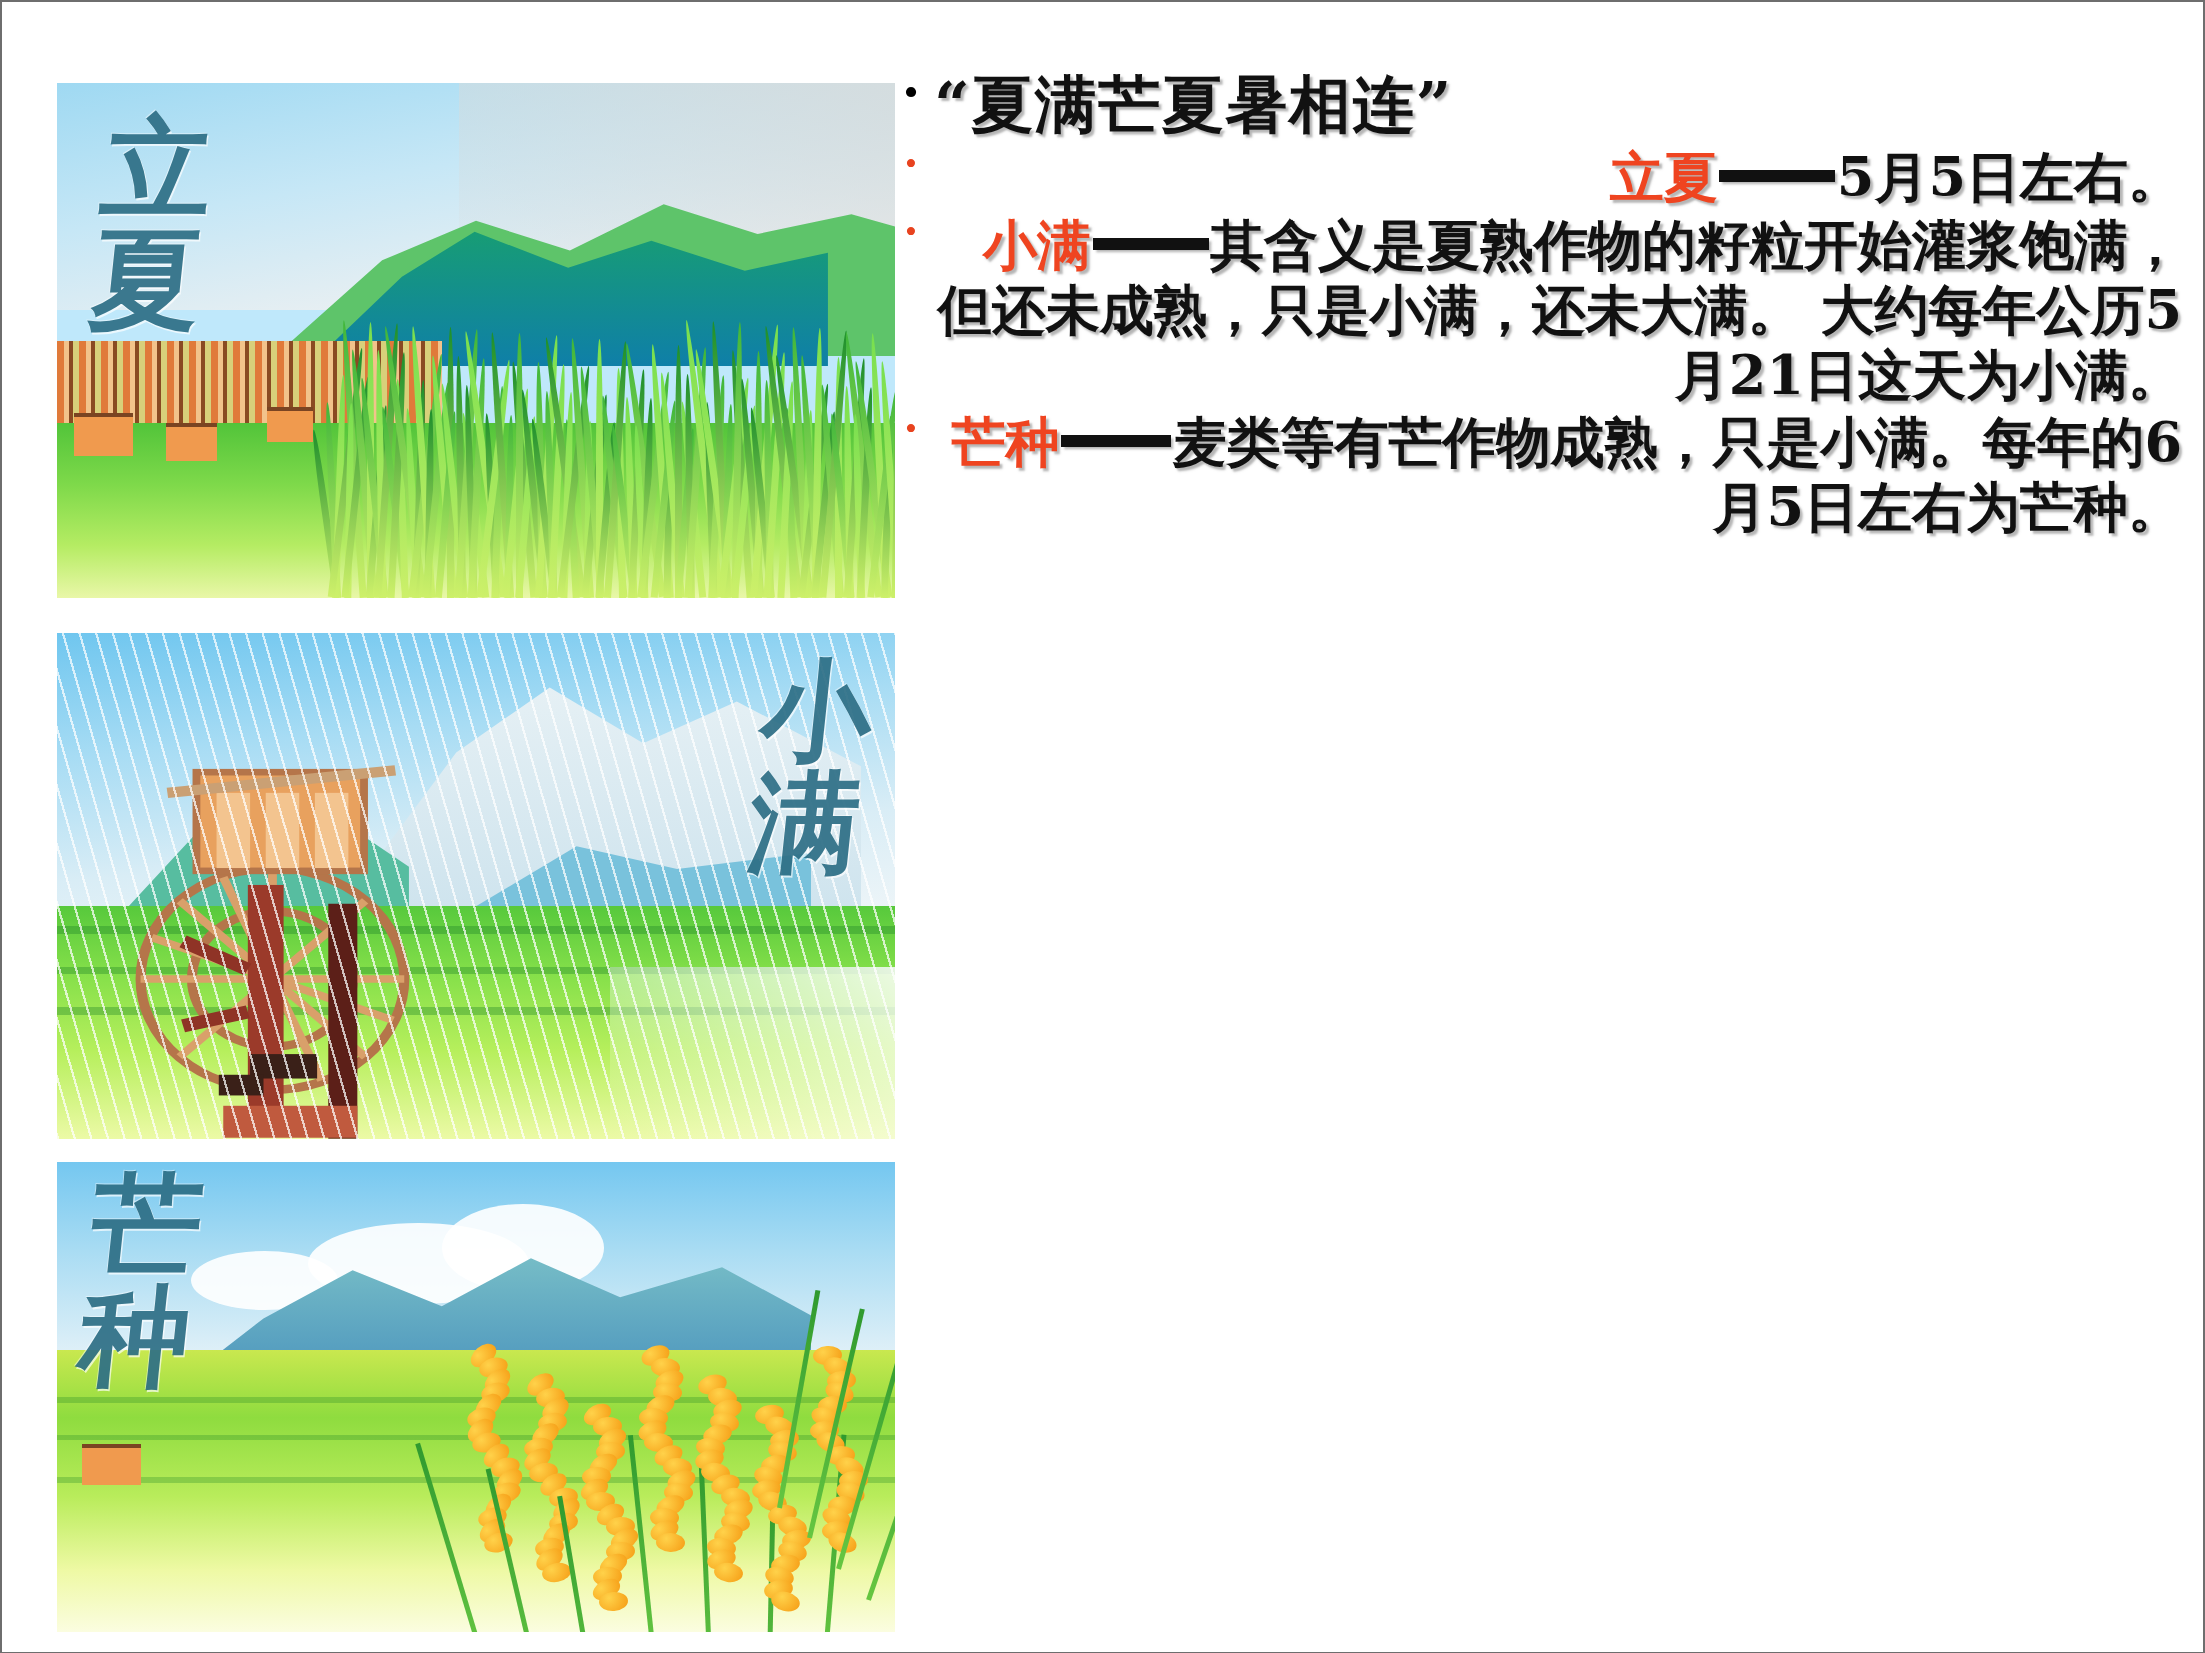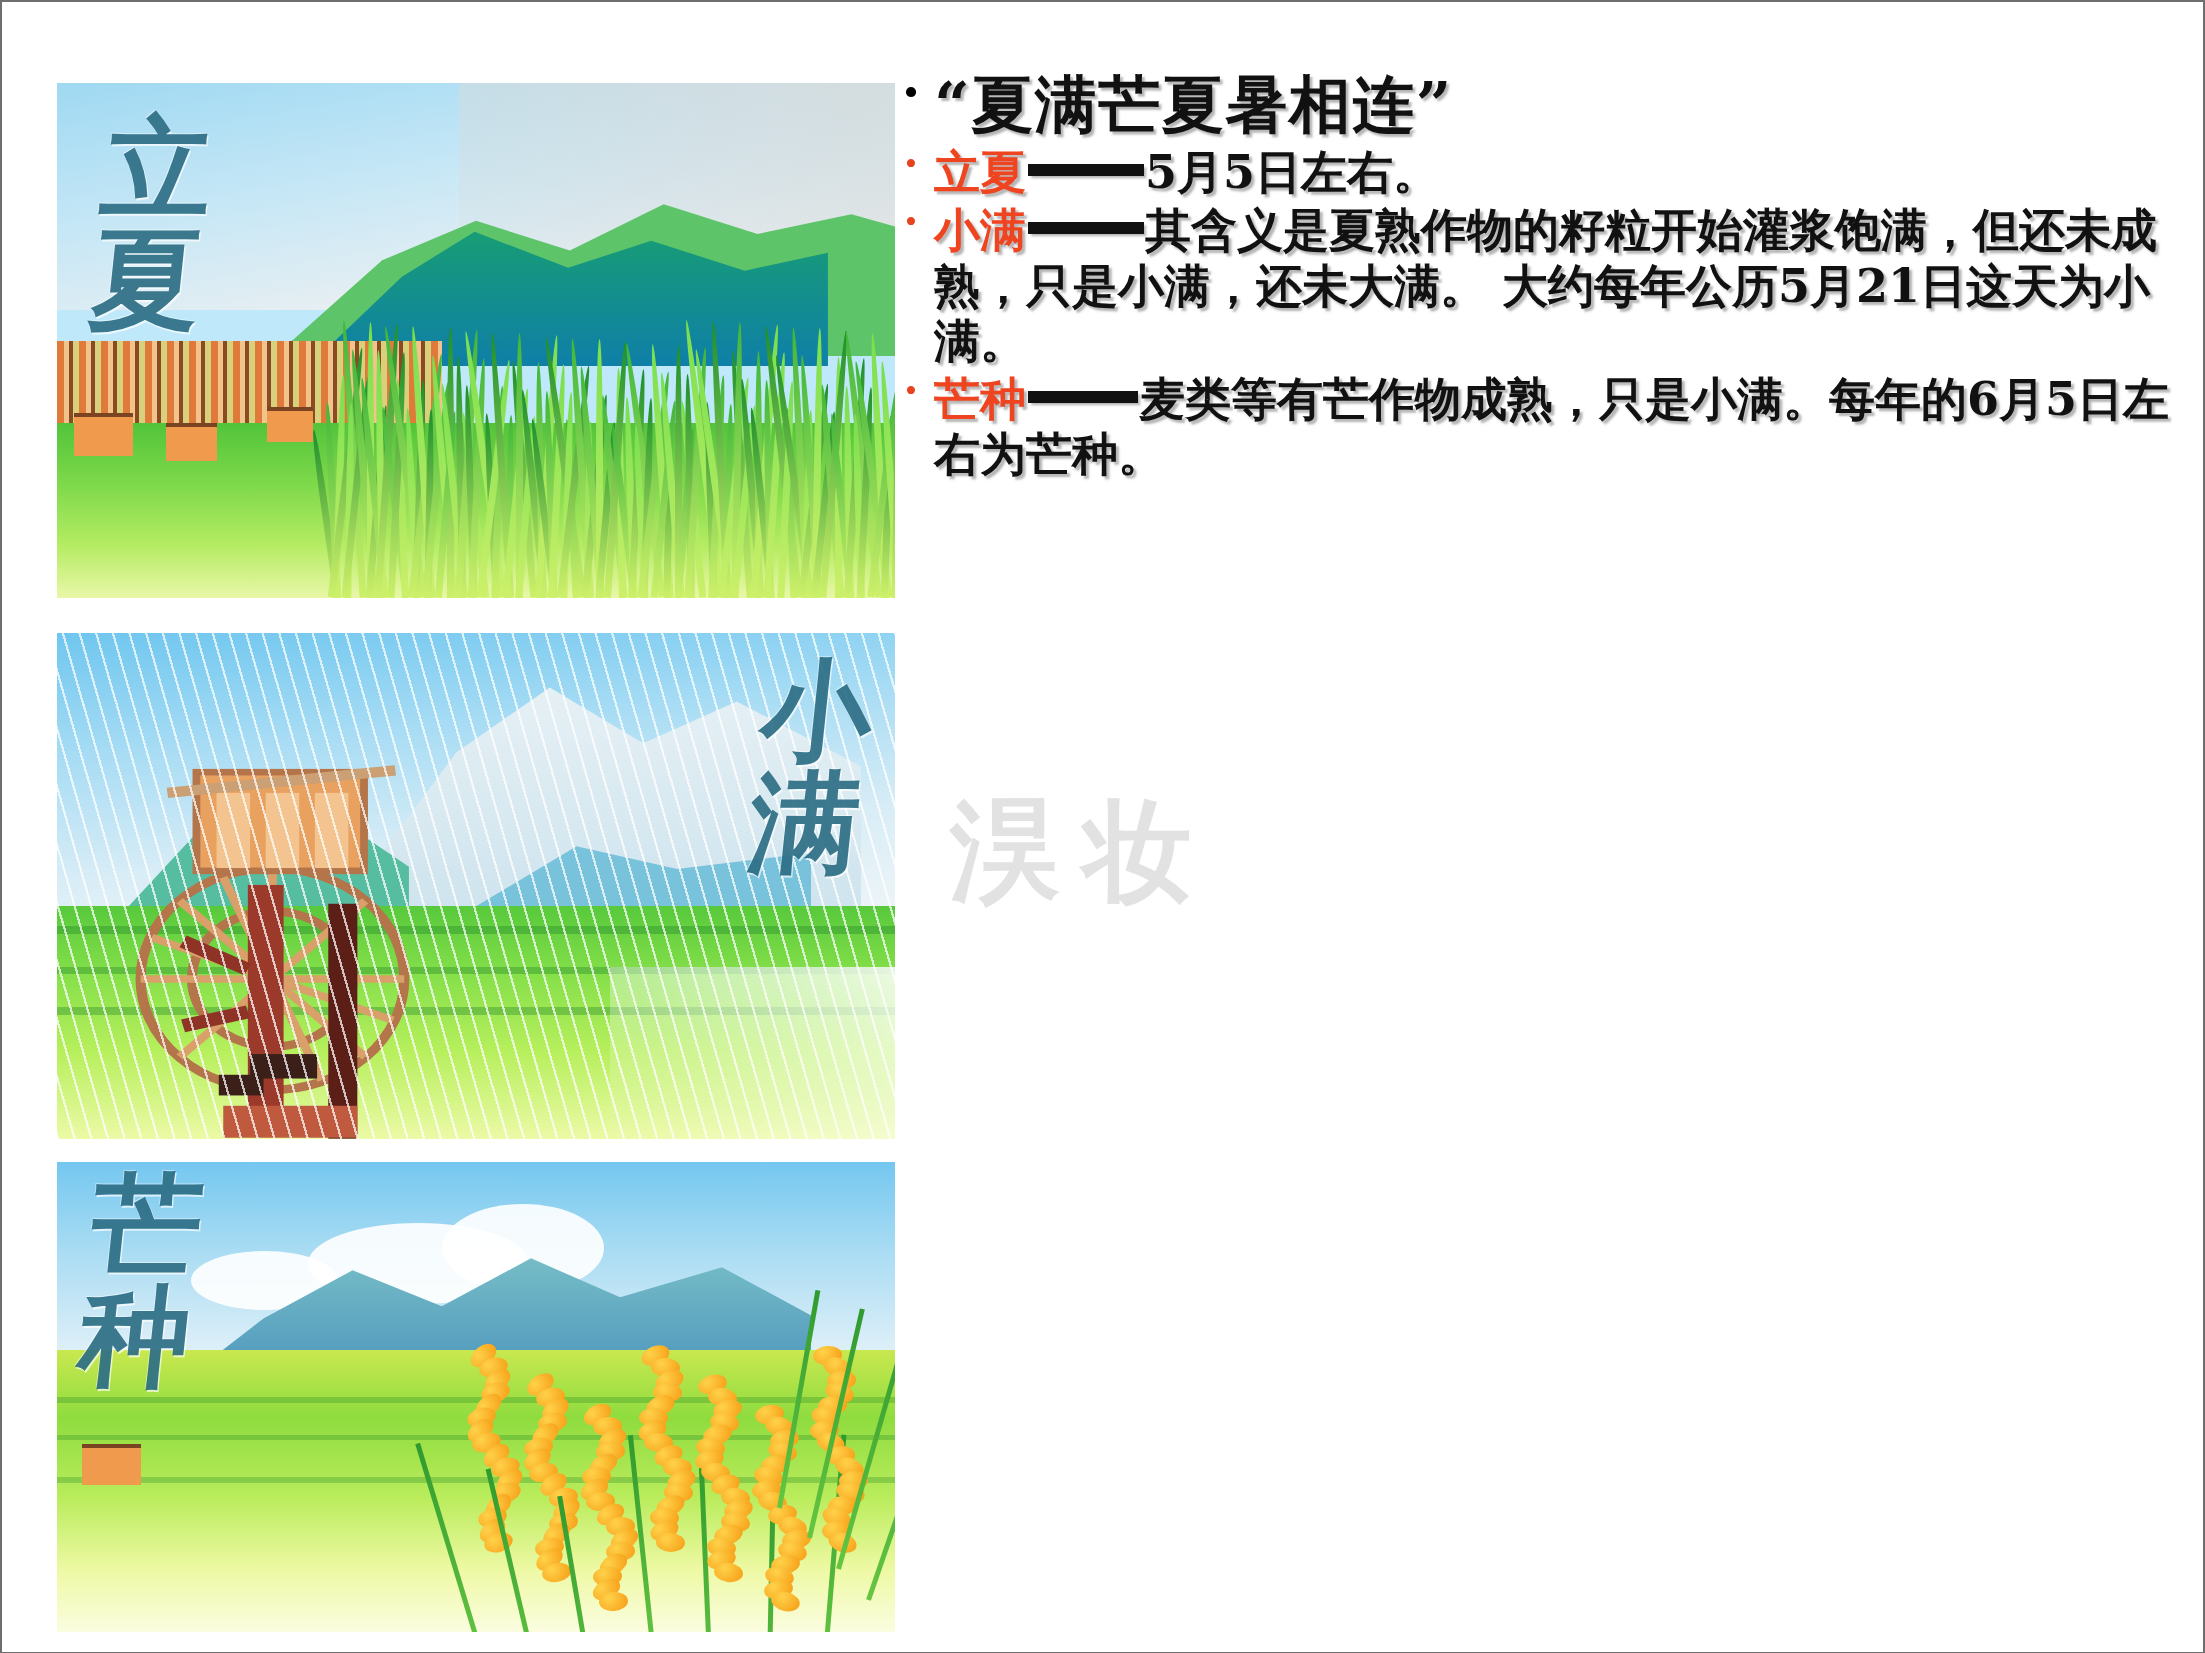--- a/index.html
+++ b/index.html
@@ -115,21 +115,21 @@
   .bullet-body{ flex:1 1 auto; }
 
   .cn{
     font-family:"DejaVu Serif","Liberation Serif",serif;
     color:#111;
     line-height:1.2;
     text-shadow:2.9px 2.9px 2.2px rgba(120,120,120,.55);
     word-break:break-all;
   }
   .line-1{ font-size:62px; font-weight:700; letter-spacing:1.5px; }
-  .line-std{ font-size:46px; font-weight:700; letter-spacing:0px; }
+  .line-std{ font-size:54px; font-weight:700; letter-spacing:0px;text-align:right; }
 
   .term{ color:#ef4420; }
   .dash{
     display:inline-block;
     width:116px; height:11.8px;
     background:#111;
     vertical-align:22%;
     margin:0 1.5px;
     box-shadow:2.9px 2.9px 2.2px rgba(120,120,120,.5);
   }
@@ -515,16 +515,15 @@
     <div class="bullet-row">
       <div class="bullet-dot red">•</div>
       <div class="bullet-body">
         <div class="cn line-std">
           <span class="term">芒种</span><span class="dash short"></span><span>麦类等有芒作物成熟，只是小满。每年的6月5日左右为芒种。</span>
         </div>
       </div>
     </div>
   </div>
 
-  <div class="watermark">淏妆</div>
 
 </div>
 
 
 </body></html>

